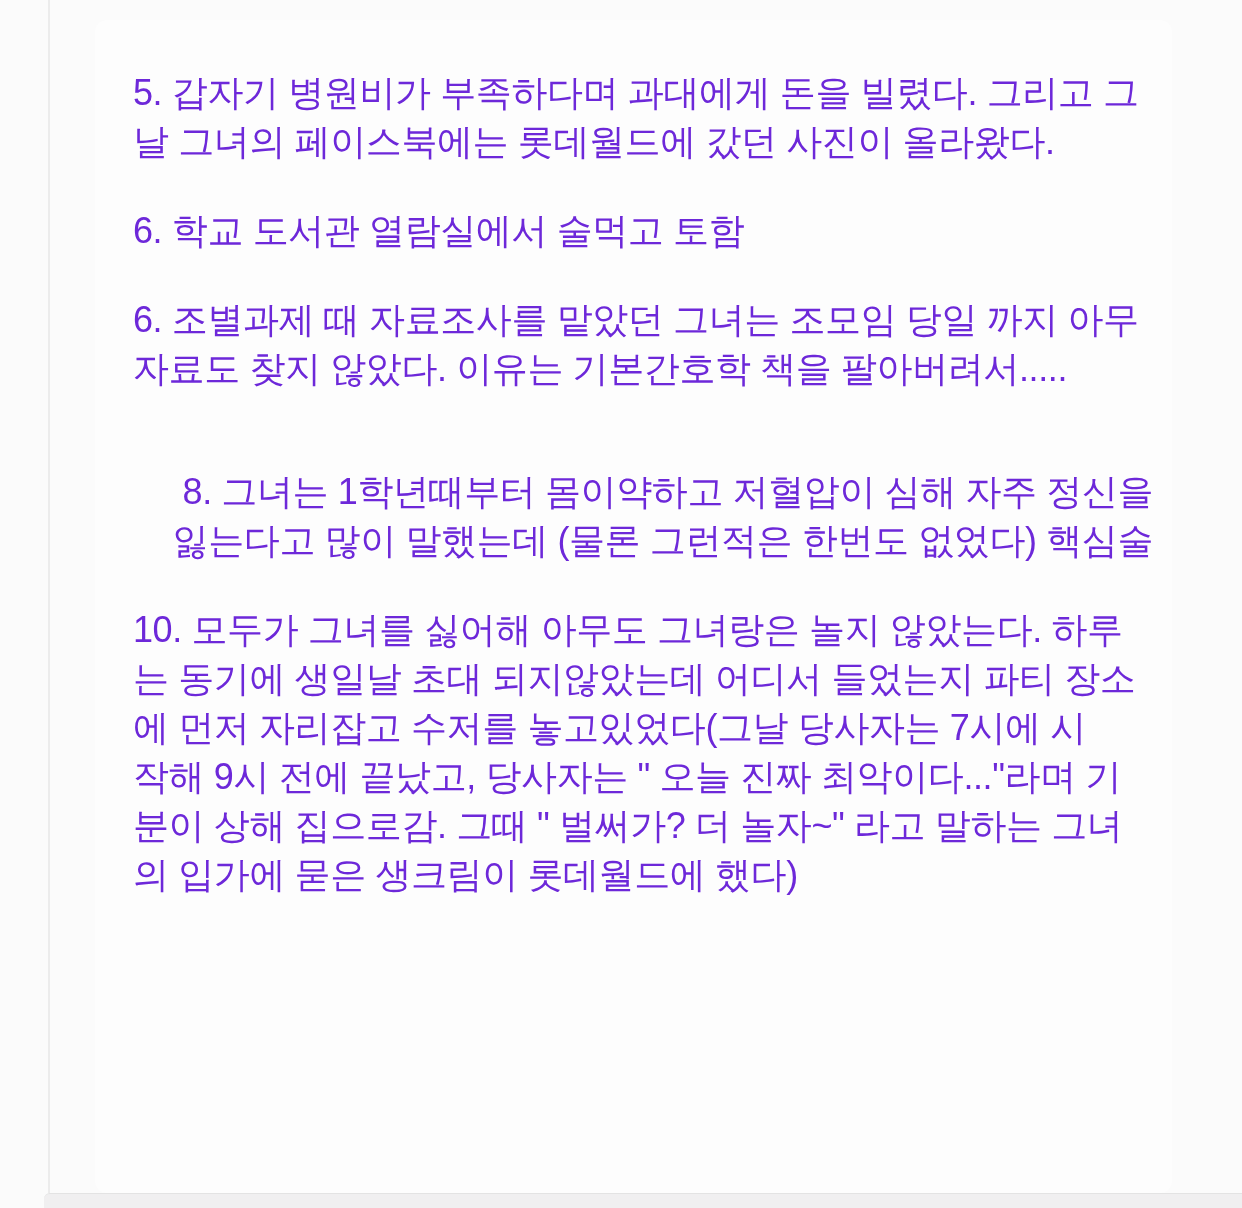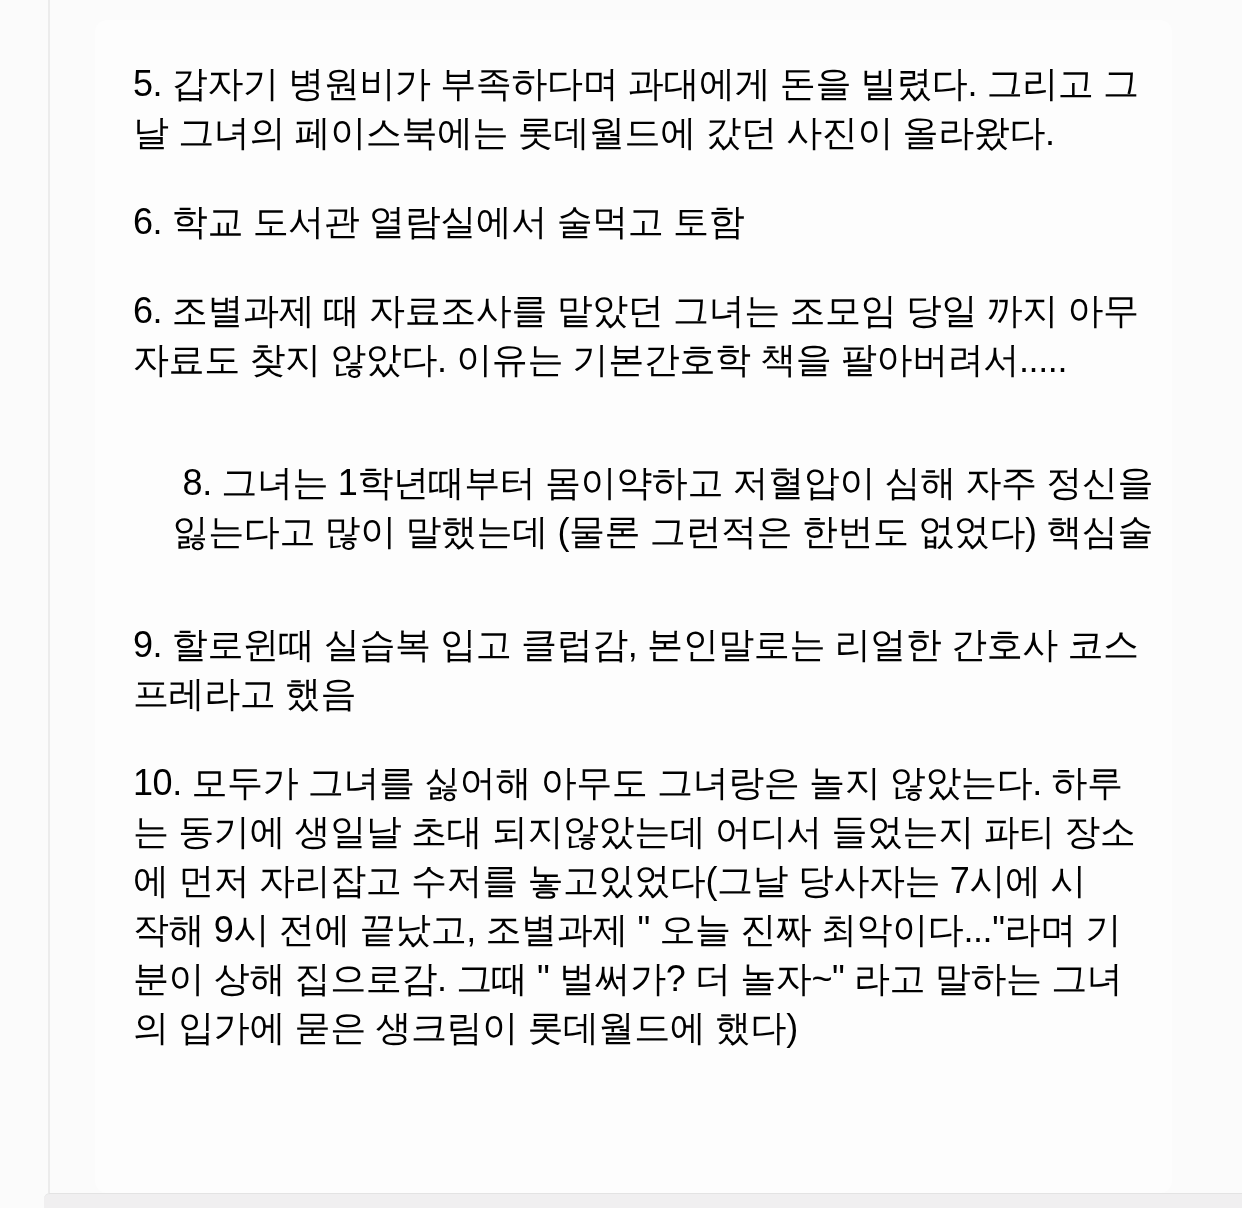--- a/index.html
+++ b/index.html
@@ -37,23 +37,23 @@
     right: 0;
     bottom: 0;
     height: 14px;
     background: #f0eff0;
     border-top: 1px solid #e3e3e3;
     border-top-left-radius: 6px;
   }
   .post-body {
     position: absolute;
     left: 133px;
-    top: 59px;
+    top: 68px;
     width: 1020px;
-    color: #000000;
+    color: #6d28d9;
   }
   .para {
     margin: 0;
   }
   .para + .para {
     margin-top: 40px;
   }
   .para.gap-xl {
     margin-top: 74px;
     text-align: right;
@@ -89,29 +89,25 @@
   <div class="para">
     <div class="line">6. 조별과제 때 자료조사를 맡았던 그녀는 조모임 당일 까지 아무</div>
     <div class="line">자료도 찾지 않았다. 이유는 기본간호학 책을 팔아버려서.....</div>
   </div>
 
   <div class="para gap-xl">
     <div class="line">8. 그녀는 1학년때부터 몸이약하고 저혈압이 심해 자주 정신을</div>
     <div class="line">잃는다고 많이 말했는데 (물론 그런적은 한번도 없었다) 핵심술</div>
   </div>
 
-  <div class="para gap-lg">
-    <div class="line">9. 할로윈때 실습복 입고 클럽감, 본인말로는 리얼한 간호사 코스</div>
-    <div class="line">프레라고 했음</div>
-  </div>
 
   <div class="para">
     <div class="line">10. 모두가 그녀를 싫어해 아무도 그녀랑은 놀지 않았는다. 하루</div>
     <div class="line">는 동기에 생일날 초대 되지않았는데 어디서 들었는지 파티 장소</div>
     <div class="line">에 먼저 자리잡고 수저를 놓고있었다(그날 당사자는 7시에 시</div>
-    <div class="line">작해 9시 전에 끝났고, 조별과제 " 오늘 진짜 최악이다..."라며 기</div>
+    <div class="line">작해 9시 전에 끝났고, 당사자는 " 오늘 진짜 최악이다..."라며 기</div>
     <div class="line">분이 상해 집으로감. 그때 " 벌써가? 더 놀자~" 라고 말하는 그녀</div>
     <div class="line">의 입가에 묻은 생크림이 롯데월드에 했다)</div>
   </div>
 
 </div>
 
 <div class="bottom-band"></div>
 
 </body></html>

